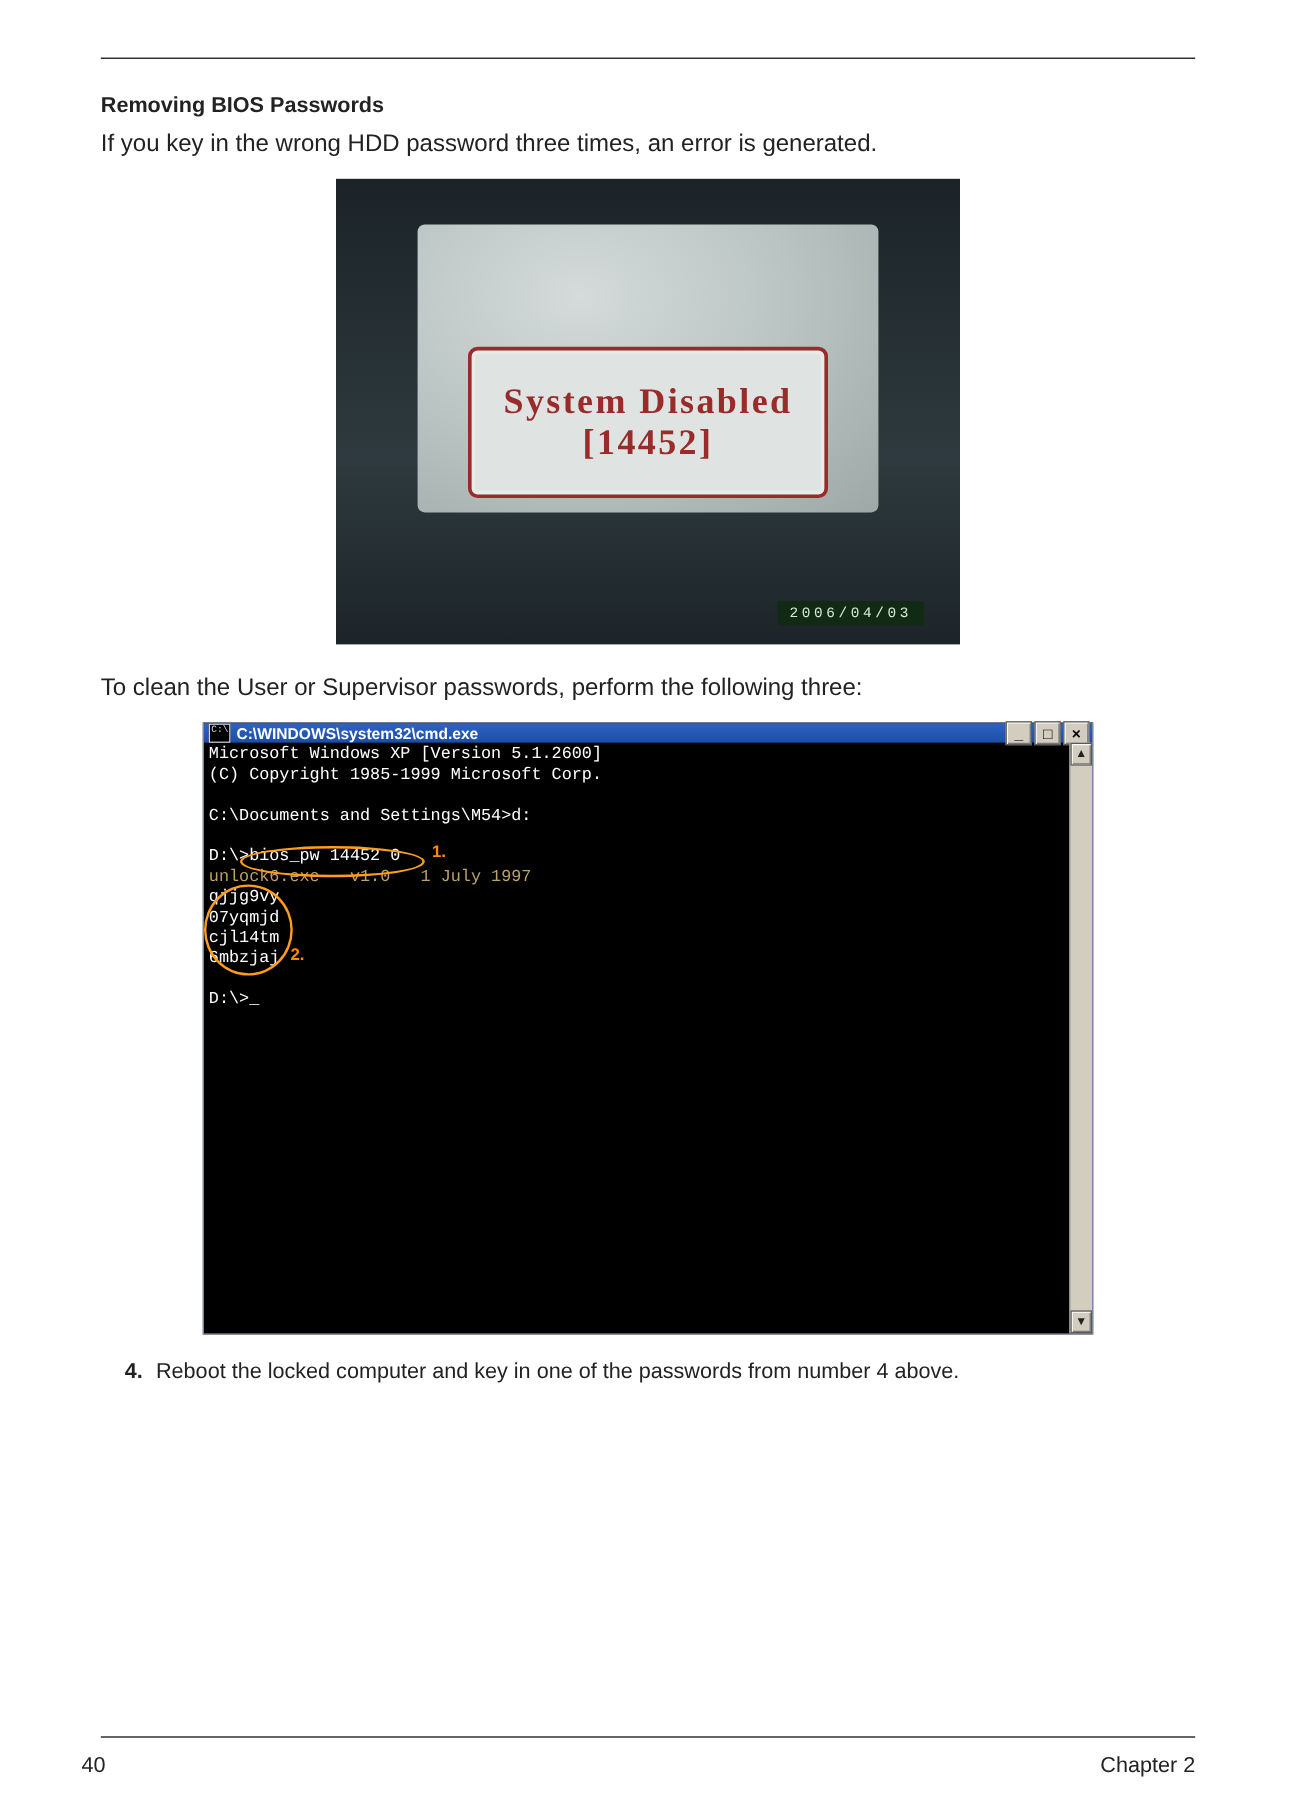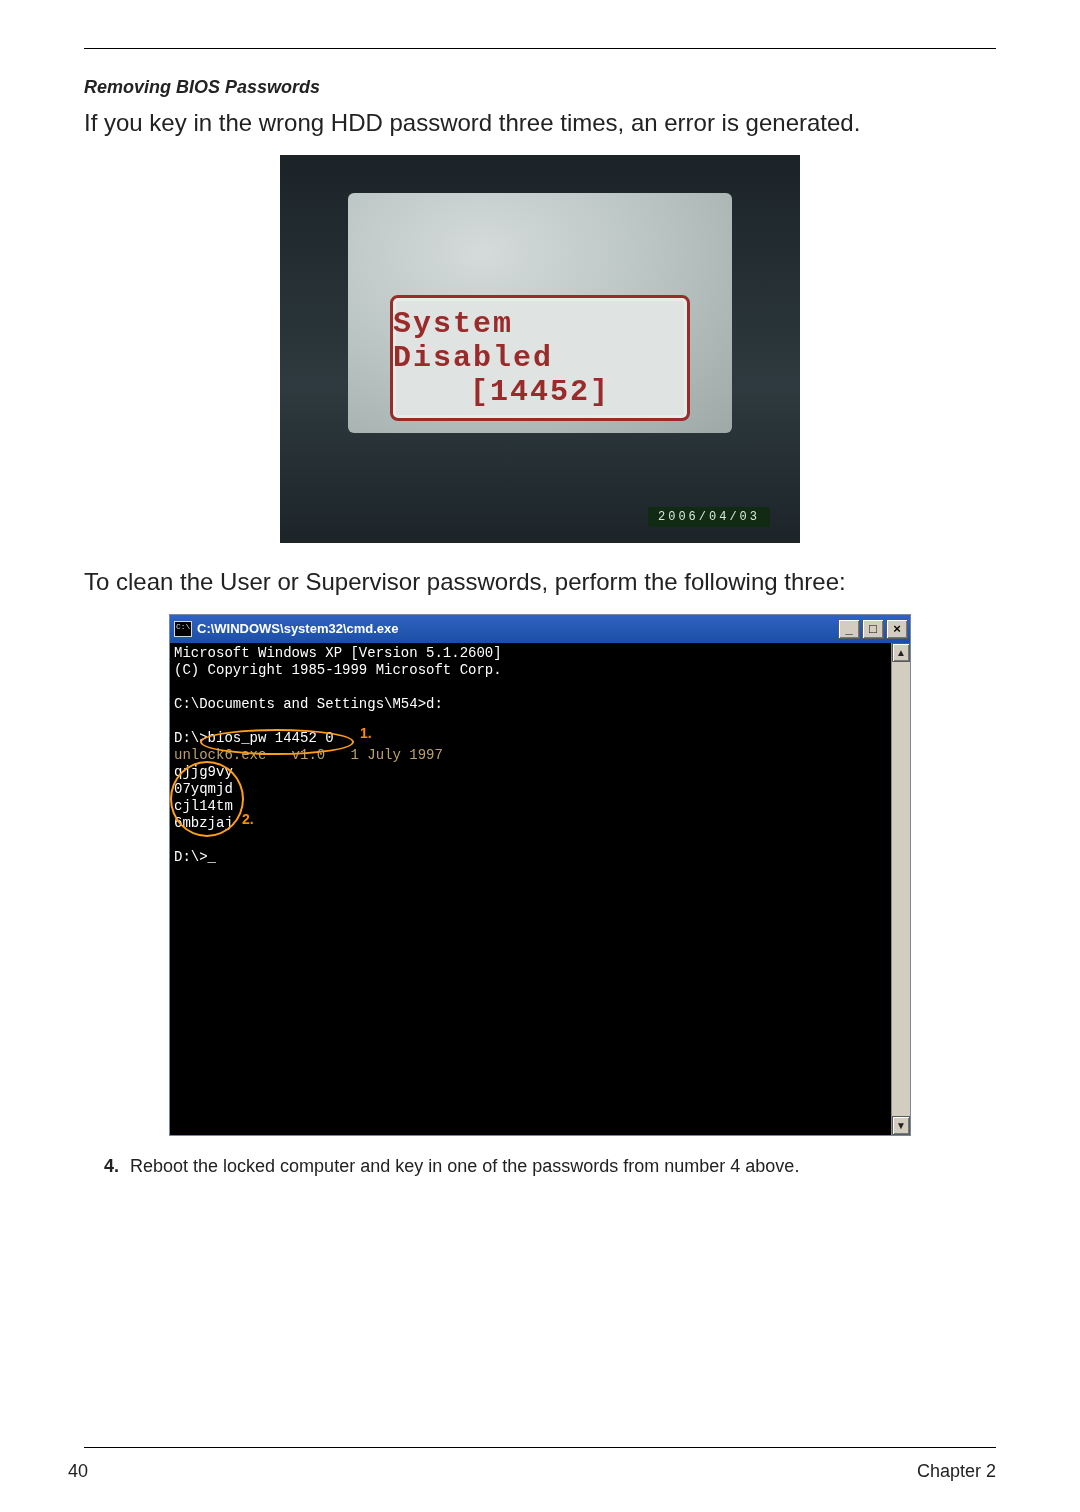--- a/index.html
+++ b/index.html
@@ -26,24 +26,23 @@
     height: 0;
     position: absolute;
     left: 84px;
     right: 84px;
     bottom: 64px;
   }
   .heading {
     font-weight: bold;
     font-size: 18px;
     margin: 20px 0 4px 0;
-    font-style: italic;
   }
   .para {
-    font-size: 24px;
+    font-size: 20px;
     line-height: 1.45;
     margin: 8px 0 14px 0;
   }
   ol.steps {
     font-size: 18px;
     padding-left: 40px;
     margin: 6px 0 18px 0;
   }
   ol.steps li {
     padding-left: 6px;
@@ -73,21 +72,21 @@
     left: 110px; top: 140px; right: 110px;
     height: 120px;
     background: #dfe3e1;
     border: 3px solid #9a2b2b;
     border-radius: 8px;
     box-shadow: inset 0 0 0 3px #e8ece9;
     display: flex;
     flex-direction: column;
     align-items: center;
     justify-content: center;
-    font-family: Liberation Mono, monospace;
+    font-family: Liberation Serif, serif;
     font-weight: bold;
     color: #9a2b2b;
     font-size: 30px;
     letter-spacing: 2px;
   }
   .fig1 .stamp {
     position: absolute;
     right: 30px; bottom: 16px;
     background: #102a14;
     color: #d8e9d9;
@@ -100,21 +99,21 @@
 
   
   .fig2 {
     width: 740px;
     margin: 10px auto 20px auto;
     border: 1px solid #7a88a0;
     background: #000;
     font-size: 0;
   }
   .titlebar {
-    height: 28px;
+    height: 16px;
     background: linear-gradient(#2f63c1, #1b4ea6);
     display: flex;
     align-items: center;
     padding: 0 2px 0 4px;
     font-size: 12px;
   }
   .titlebar .cmdicon {
     width: 16px; height: 14px;
     background: #000;
     border: 1px solid #cfd7e6;

